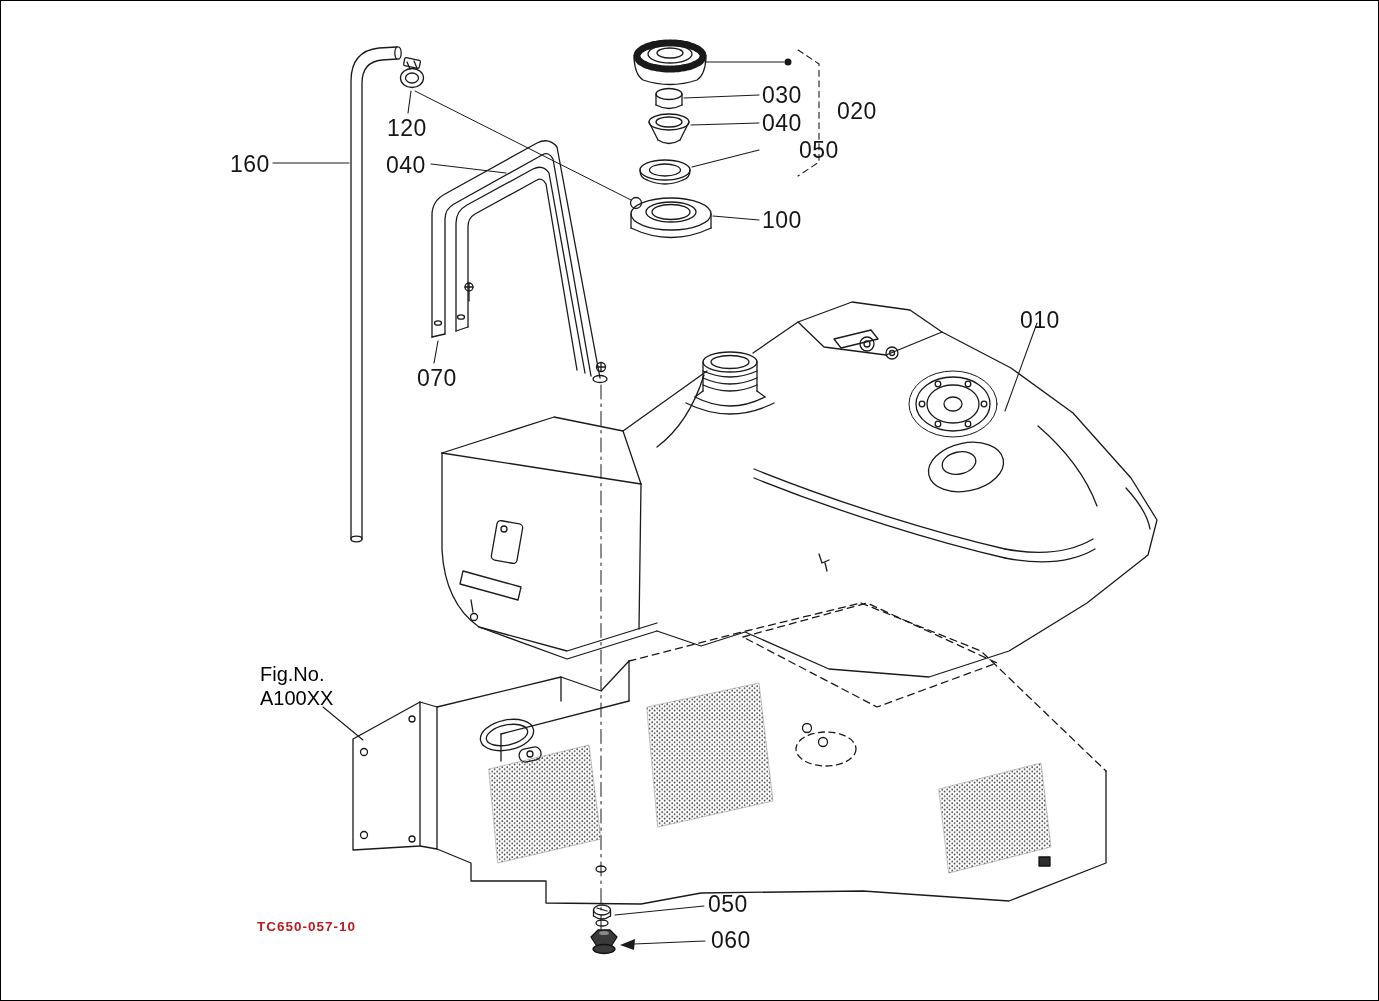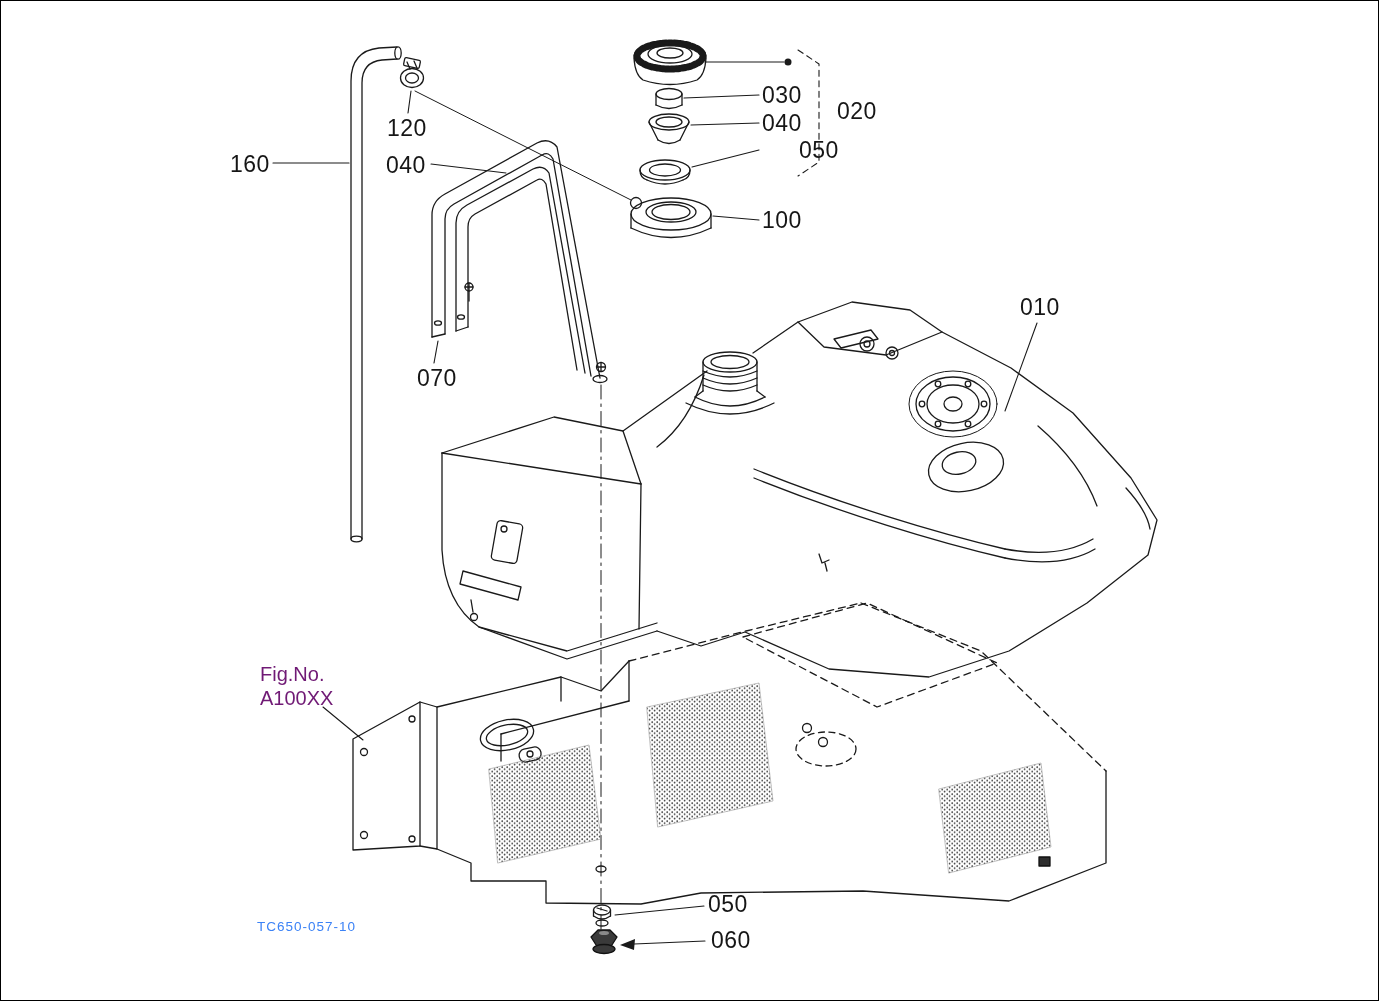--- a/index.html
+++ b/index.html
@@ -26,30 +26,31 @@
     position: absolute;
     font-size: 23px;
     color: #161616;
     letter-spacing: 0.5px;
     white-space: nowrap;
     user-select: none;
   }
   .fig-note {
     position: absolute;
     font-size: 20px;
-    color: #701a75;
+    color: #000000;
     line-height: 24px;
     white-space: nowrap;
   }
   .drawing-code {
     position: absolute;
     font-size: 13.5px;
     letter-spacing: 1px;
-    color: #3b82f6;
+    color: #b91c1c;
     white-space: nowrap;
+    font-weight: bold;
   }
 </style>
 </head>
 <body>
 
 <div id="stage">
 
   <svg id="art" width="1379" height="1001" viewBox="0 0 1379 1001" stroke="#1a1a1a" fill="none" stroke-width="1.3" stroke-linecap="round" stroke-linejoin="round">
 
     <defs>
@@ -271,21 +272,21 @@
   </svg>
 
   <div class="callout" style="left:229px; top:150px">160</div>
   <div class="callout" style="left:386px; top:114px">120</div>
   <div class="callout" style="left:385px; top:151px">040</div>
   <div class="callout" style="left:761px; top:81px">030</div>
   <div class="callout" style="left:761px; top:109px">040</div>
   <div class="callout" style="left:798px; top:136px">050</div>
   <div class="callout" style="left:836px; top:97px">020</div>
   <div class="callout" style="left:761px; top:206px">100</div>
-  <div class="callout" style="left:1019px; top:293px">010</div>
+  <div class="callout" style="left:1019px; top:306px">010</div>
   <div class="callout" style="left:416px; top:364px">070</div>
   <div class="callout" style="left:707px; top:890px">050</div>
   <div class="callout" style="left:710px; top:926px">060</div>
 
   <div class="fig-note" style="left:259px; top:661px">
     <div>Fig.No.</div>
     <div>A100XX</div>
   </div>
 
   <div class="drawing-code" style="left:256px; top:918px">TC650-057-10</div>

